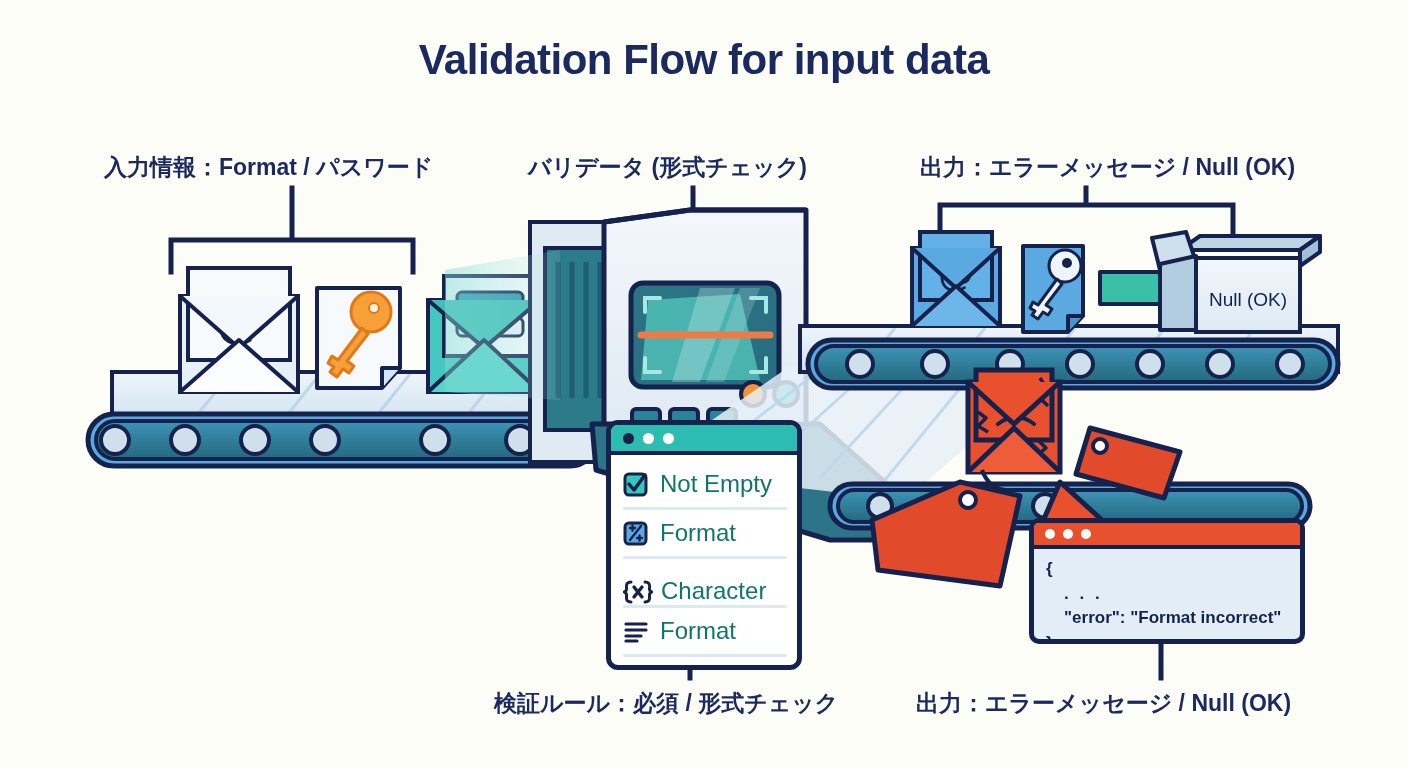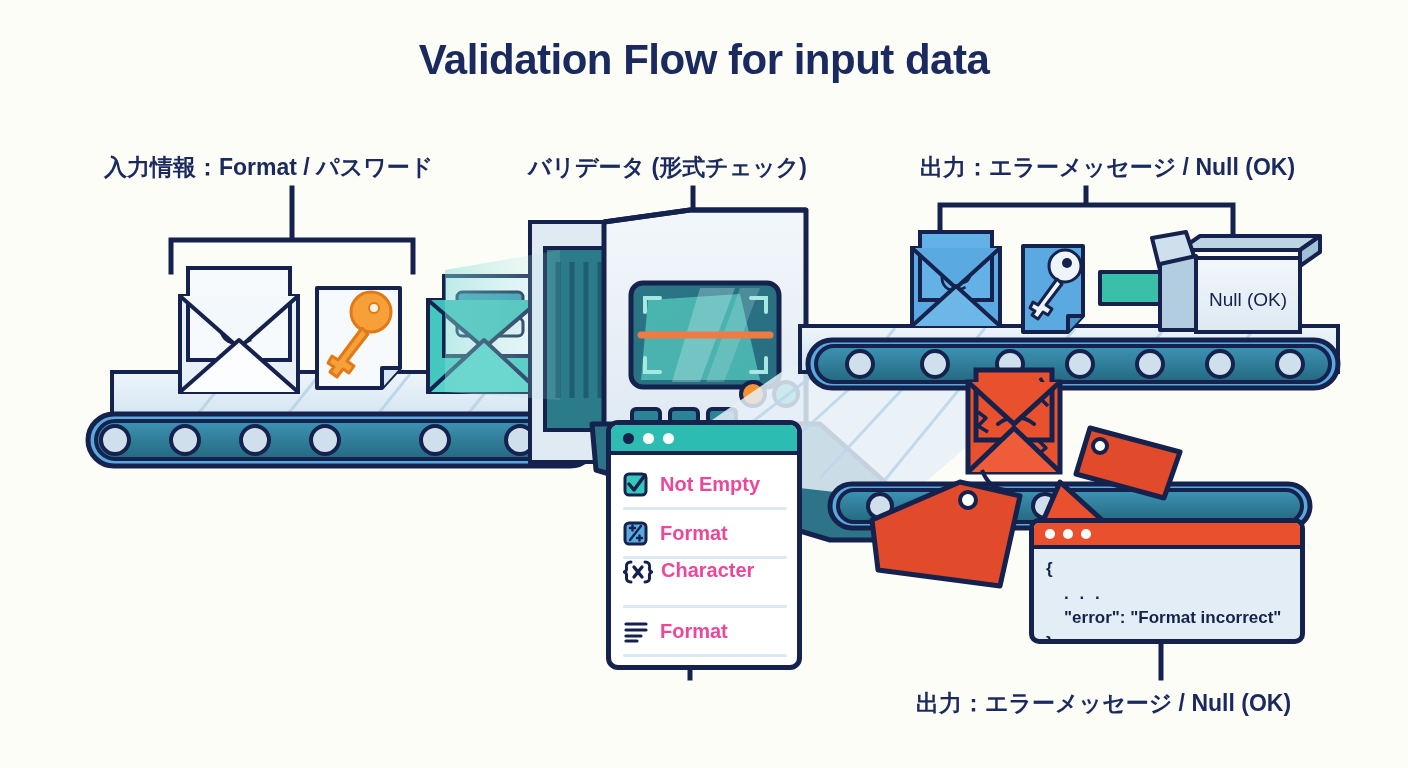--- a/index.html
+++ b/index.html
@@ -18,34 +18,35 @@
   .lab{
     position:absolute;font-size:23px;font-weight:bold;color:#1b2a5e;
     white-space:nowrap;
   }
   .lab-in{left:104px;top:152px;}
   .lab-mid{left:528px;top:152px;}
   .lab-out{left:920px;top:152px;}
   .lab-rules{left:494px;top:688px;}
   .lab-out2{left:916px;top:688px;}
   .rule-text{
-    font-size:20px;font-weight:bold;color:#ec4899;
+    font-size:24px;font-weight:normal;color:#0f766e;
   }
   .json-text{font-family:"Liberation Sans","DejaVu Sans",sans-serif;font-weight:bold;color:#15224d;}
 </style>
 </head>
 <body>
 
 <div id="stage">
 
   <div class="ttl">Validation Flow for input data</div>
 
   <div class="lab lab-in">入力情報：Format / パスワード</div>
   <div class="lab lab-mid">バリデータ (形式チェック)</div>
   <div class="lab lab-out">出力：エラーメッセージ / Null (OK)</div>
+  <div class="lab lab-rules">検証ルール：必須 / 形式チェック</div>
   <div class="lab lab-out2">出力：エラーメッセージ / Null (OK)</div>
 
   <svg class="layer" viewBox="0 0 1408 768">
     <defs>
       <linearGradient id="gConvTop" x1="0" y1="0" x2="0" y2="1">
         <stop offset="0" stop-color="#eef5fb"></stop>
           <stop offset="1" stop-color="#cfe2f0"></stop>
       </linearGradient>
       <linearGradient id="gBelt" x1="0" y1="0" x2="0" y2="1">
         <stop offset="0" stop-color="#3d93b5"></stop>
@@ -302,21 +303,21 @@
       <div style="display:flex;align-items:center;gap:11px;height:46px;">
         <svg width="26" height="26" viewBox="0 0 26 26">
           <rect x="2" y="3" width="21" height="21" rx="4" fill="#5aa9e0" stroke="#15224d" stroke-width="3"></rect>
           <path d="M7 8 L12 8 M9.5 5.5 L9.5 10.5" stroke="#15224d" stroke-width="2.4" stroke-linecap="round"></path>
           <path d="M18 6 L7 20" stroke="#15224d" stroke-width="2.4" stroke-linecap="round"></path>
           <path d="M14 18 L19 18 M16.5 15.5 L16.5 20.5" stroke="#15224d" stroke-width="2.4" stroke-linecap="round"></path>
         </svg>
         <span class="rule-text">Format</span>
       </div>
       <div style="height:3px;background:#dbe9f3;border-radius:2px;"></div>
-      <div style="display:flex;align-items:flex-start;gap:8px;height:46px;">
+      <div style="display:flex;align-items:flex-end;gap:8px;height:46px;">
         <svg width="30" height="26" viewBox="0 0 30 26">
           <path d="M8 3 Q3 3 3.5 8 Q4 12 1.5 13 Q4 14 3.5 18 Q3 23 8 23" fill="none" stroke="#15224d" stroke-width="3" stroke-linecap="round"></path>
           <path d="M22 3 Q27 3 26.5 8 Q26 12 28.5 13 Q26 14 26.5 18 Q27 23 22 23" fill="none" stroke="#15224d" stroke-width="3" stroke-linecap="round"></path>
           <path d="M11 8 L19 18 M19 8 L11 18" stroke="#15224d" stroke-width="3.4" stroke-linecap="round"></path>
         </svg>
         <span class="rule-text">Character</span>
       </div>
       <div style="height:3px;background:#dbe9f3;border-radius:2px;"></div>
       <div style="display:flex;align-items:center;gap:11px;height:46px;">
         <svg width="26" height="26" viewBox="0 0 26 26">

